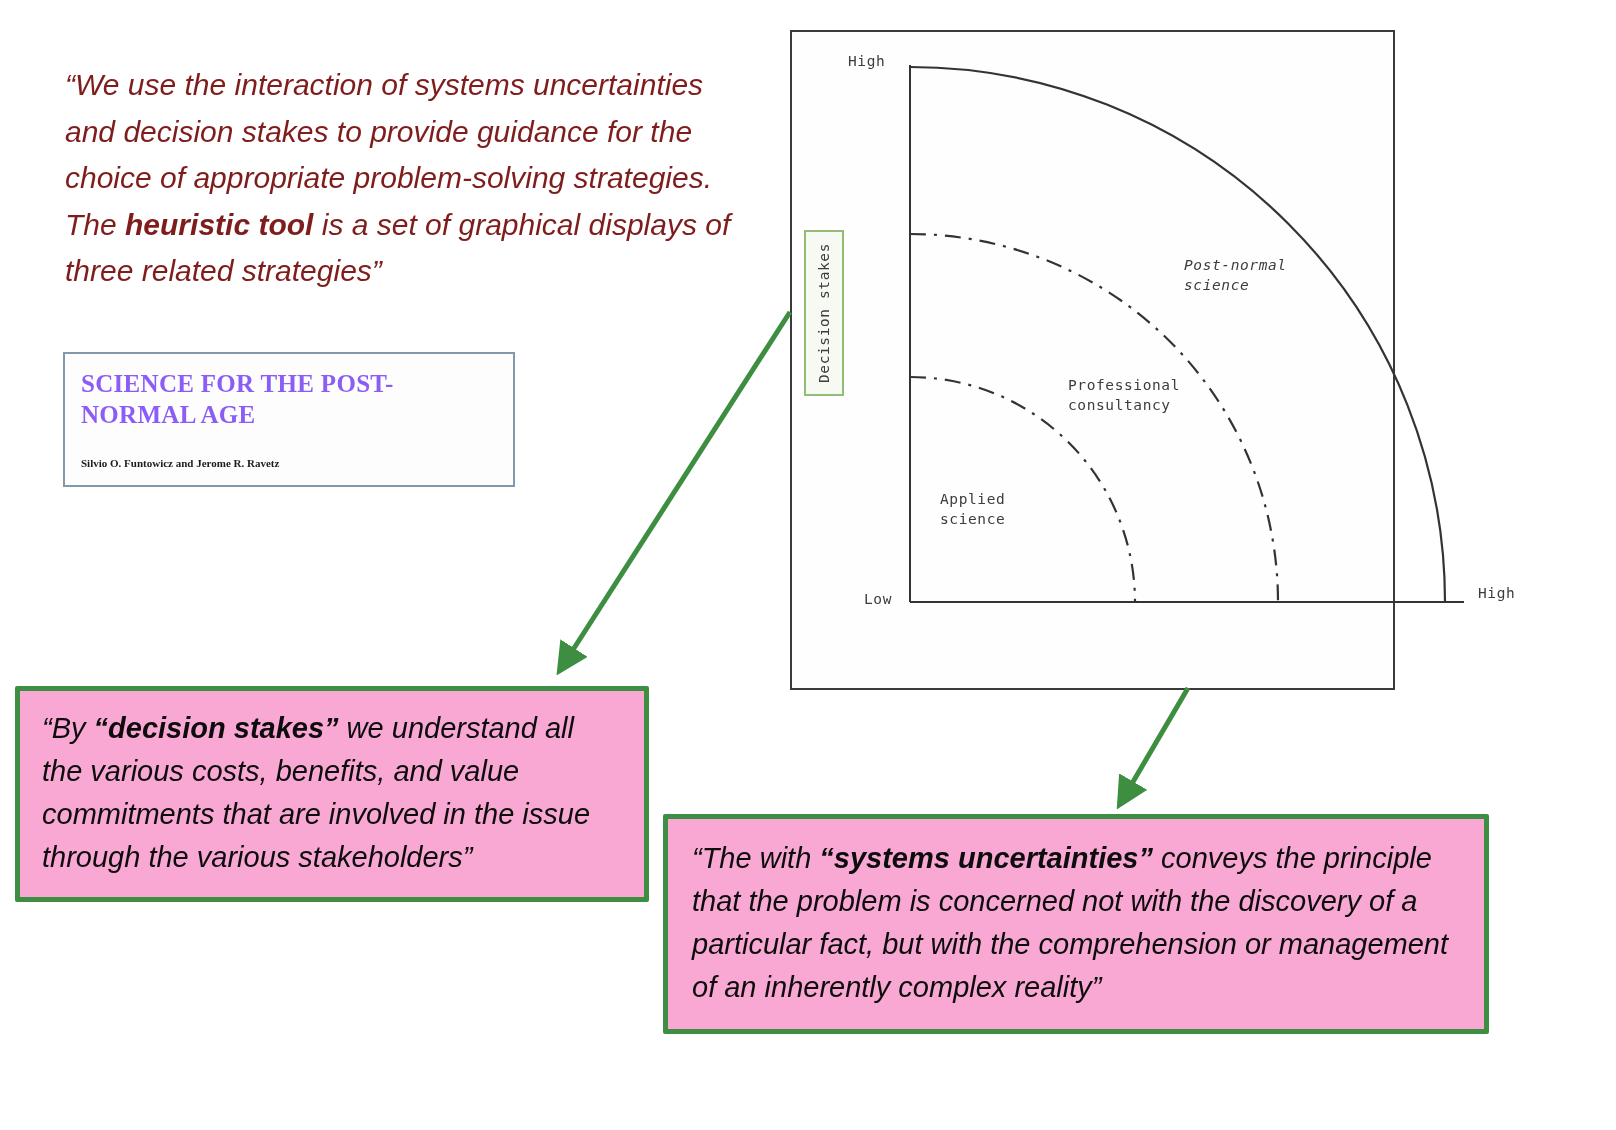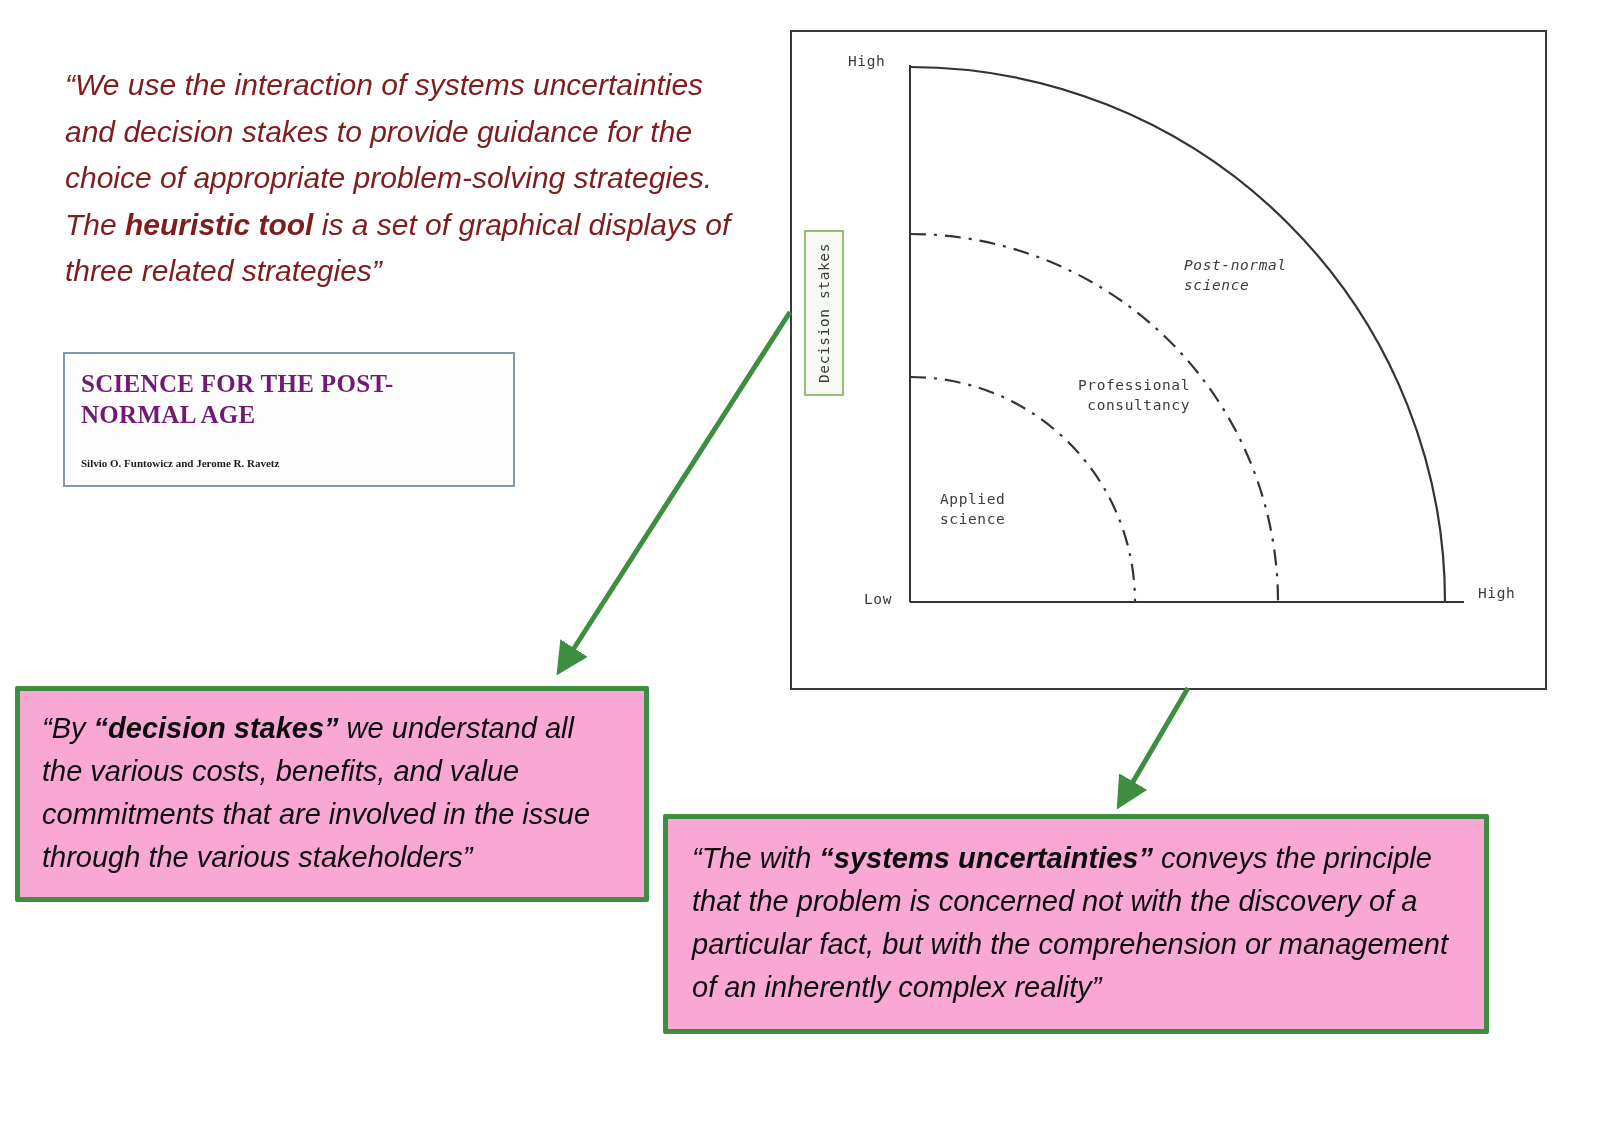--- a/index.html
+++ b/index.html
@@ -31,36 +31,36 @@
     width: 416px;
     border: 2px solid #8498ac;
     background: #fdfdfd;
     padding: 14px 16px 16px 16px;
   }
   .paper-title {
     font-family: "Liberation Serif", serif;
     font-weight: bold;
     font-size: 25px;
     line-height: 1.25;
-    color: #701a75;
+    color: #8b5cf6;
     letter-spacing: 0.3px;
   }
   .paper-authors {
     margin-top: 26px;
     font-family: "Liberation Serif", serif;
     font-weight: bold;
     font-size: 11px;
     color: #1c1c1c;
   }
 
   
   .diagram {
     position: absolute;
     left: 790px; top: 30px;
-    width: 757px; height: 660px;
+    width: 605px; height: 660px;
     border: 2px solid #3a3a3a;
     background: #fefefe;
     box-sizing: border-box;
   }
   .diagram svg.axes { position: absolute; left: 0; top: 0; }
   .diag-text {
     position: absolute;
     font-family: "DejaVu Sans Mono", monospace;
     font-size: 14.5px;
     letter-spacing: 0.6px;
@@ -143,21 +143,21 @@
 
     <div class="diag-text" style="left:56px; top:20px;">High</div>
     <div class="diag-text" style="left:72px; top:558px;">Low</div>
     <div class="diag-text" style="left:686px; top:552px;">High</div>
 
     <div class="axis-label-box" style="left:12px; top:198px; width:40px; height:166px;">
       <span class="v-text">Decision stakes</span>
     </div>
 
     <div class="diag-text" style="left:148px; top:458px; width:82px;">Applied science</div>
-    <div class="diag-text" style="left:276px; top:344px; width:122px;text-align:right;">Professional consultancy</div>
+    <div class="diag-text" style="left:276px; top:344px; width:122px;">Professional consultancy</div>
     <div class="diag-text" style="left:392px; top:224px; width:118px;font-style:italic;">Post-normal science</div>
 
   </div>
 
   <svg class="arrows" width="1616" height="1130" viewBox="0 0 1616 1130">
     <defs>
       <marker id="arrowhead" viewBox="0 0 10 10" refX="8" refY="5" markerWidth="6.5" markerHeight="6.5" orient="auto-start-reverse">
         <path d="M 0 0 L 10 5 L 0 10 z" fill="#3e8e41"></path>
       </marker>
     </defs>

